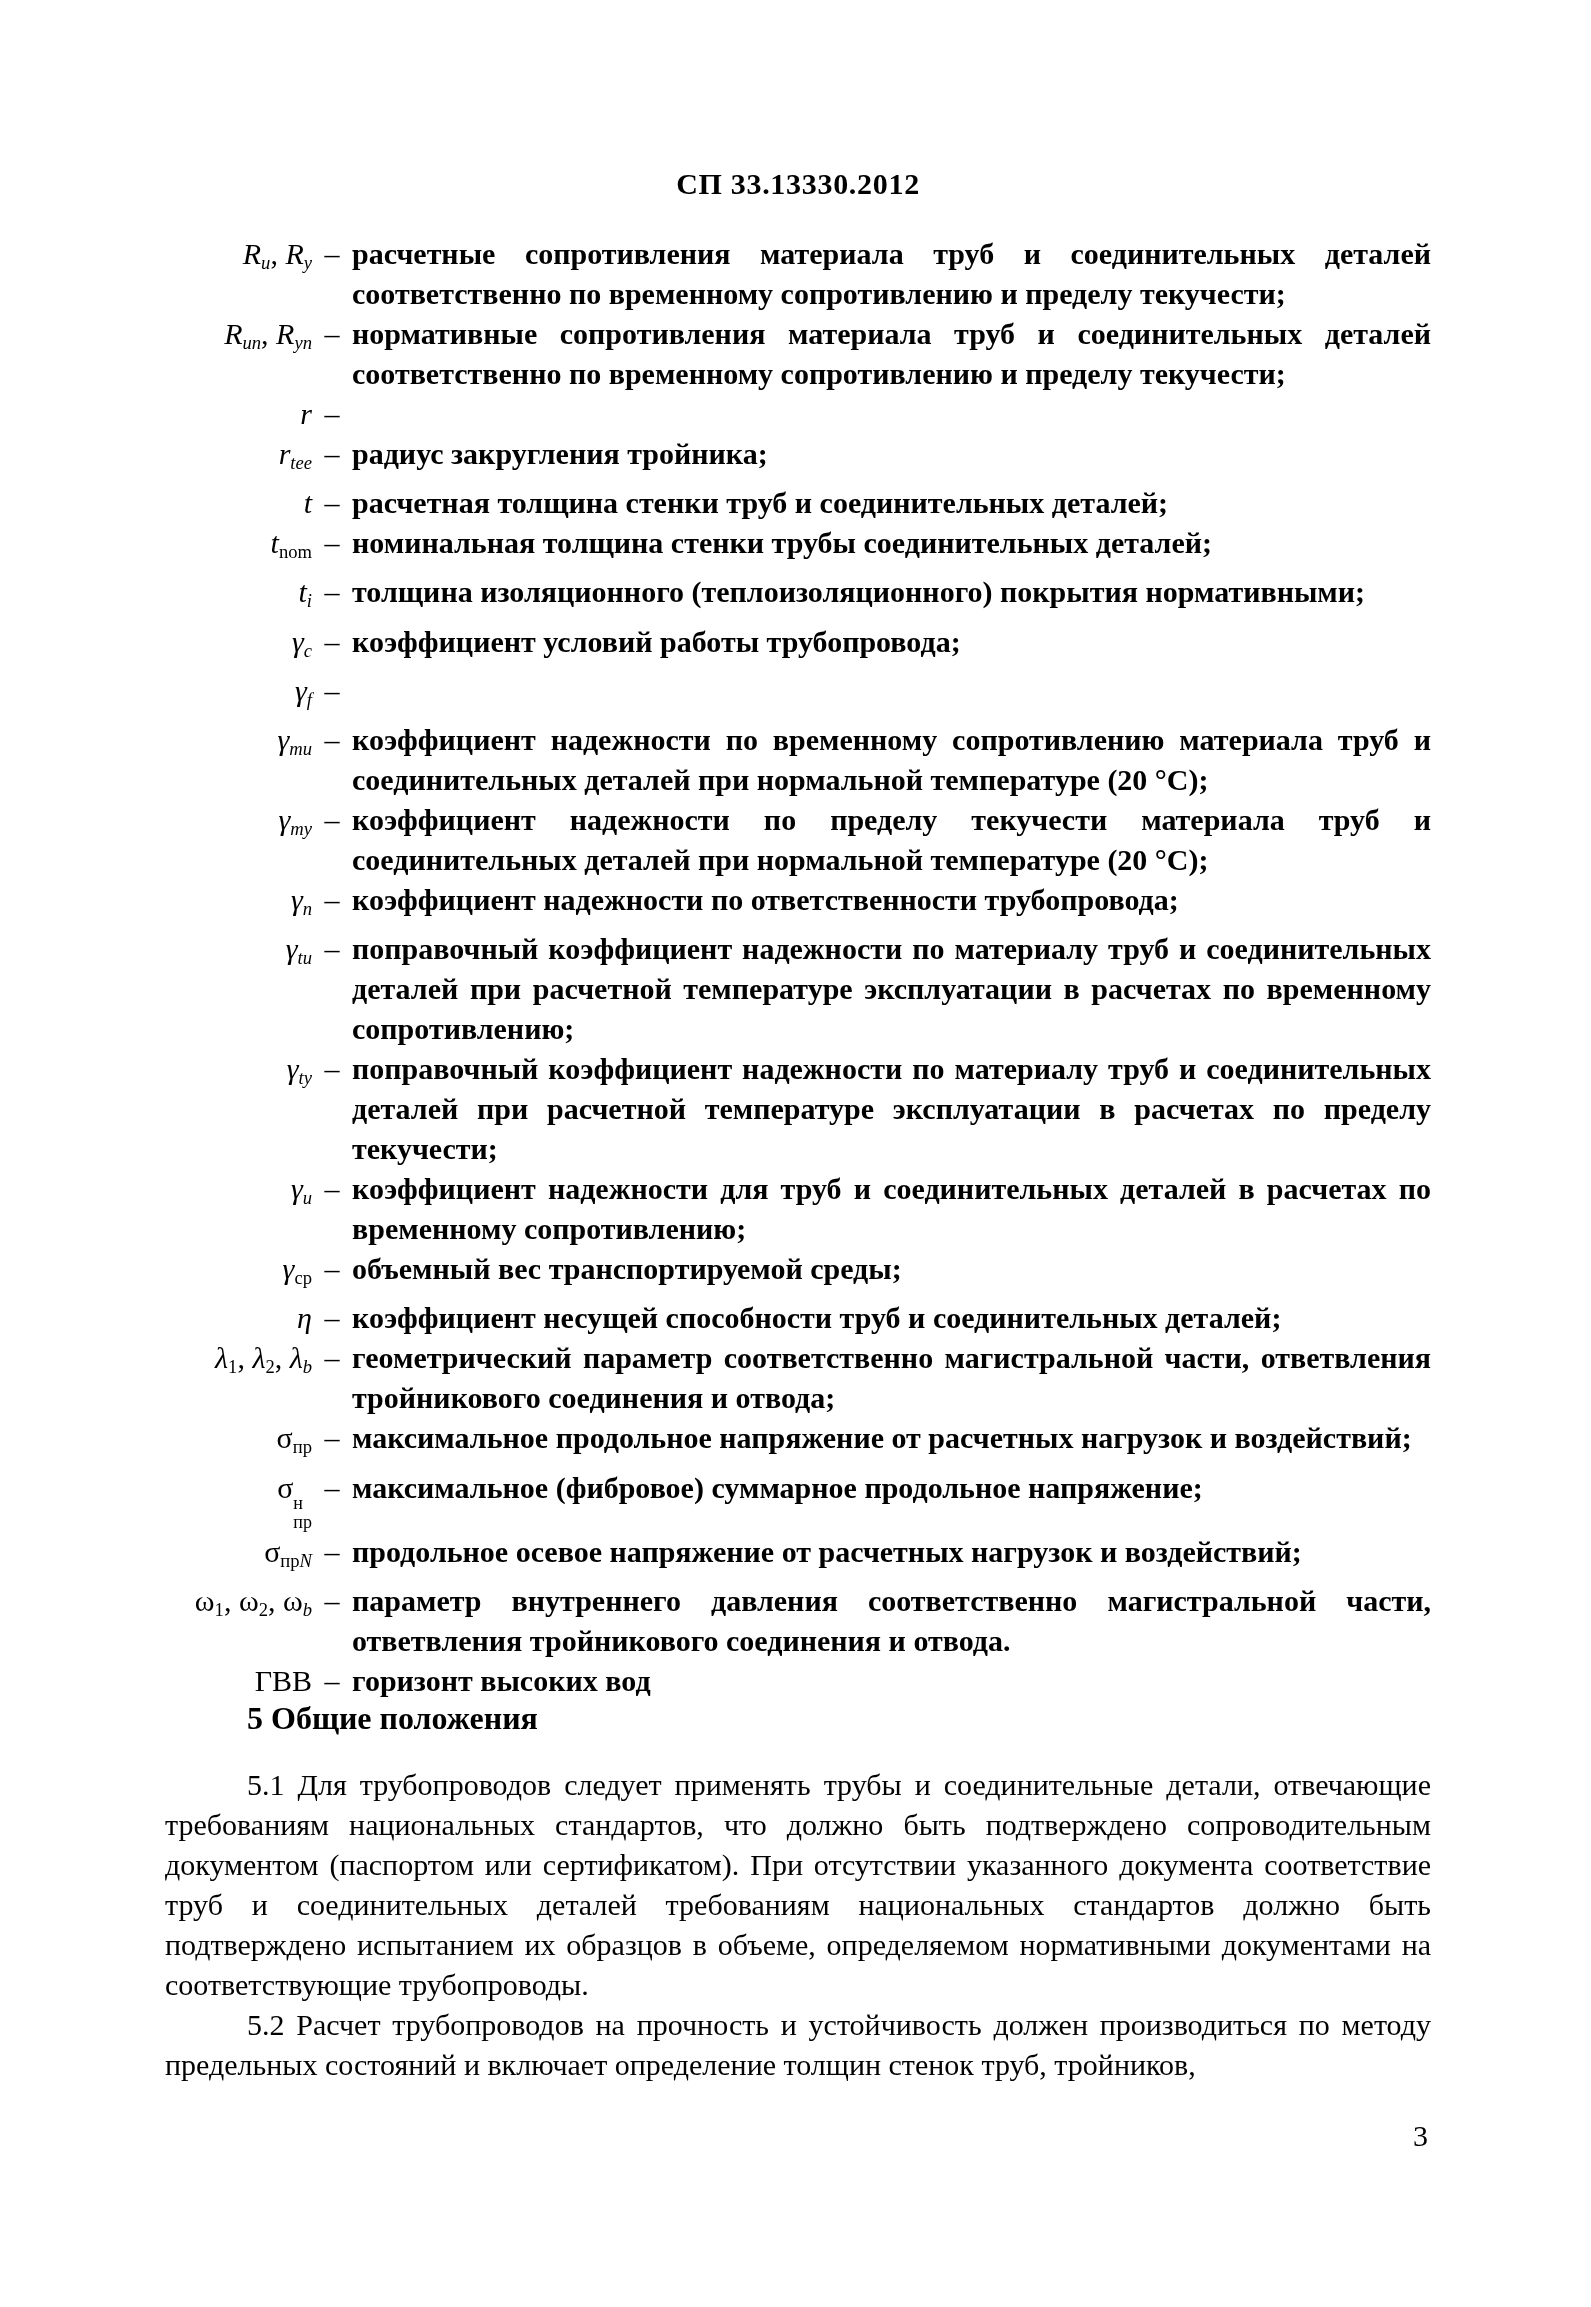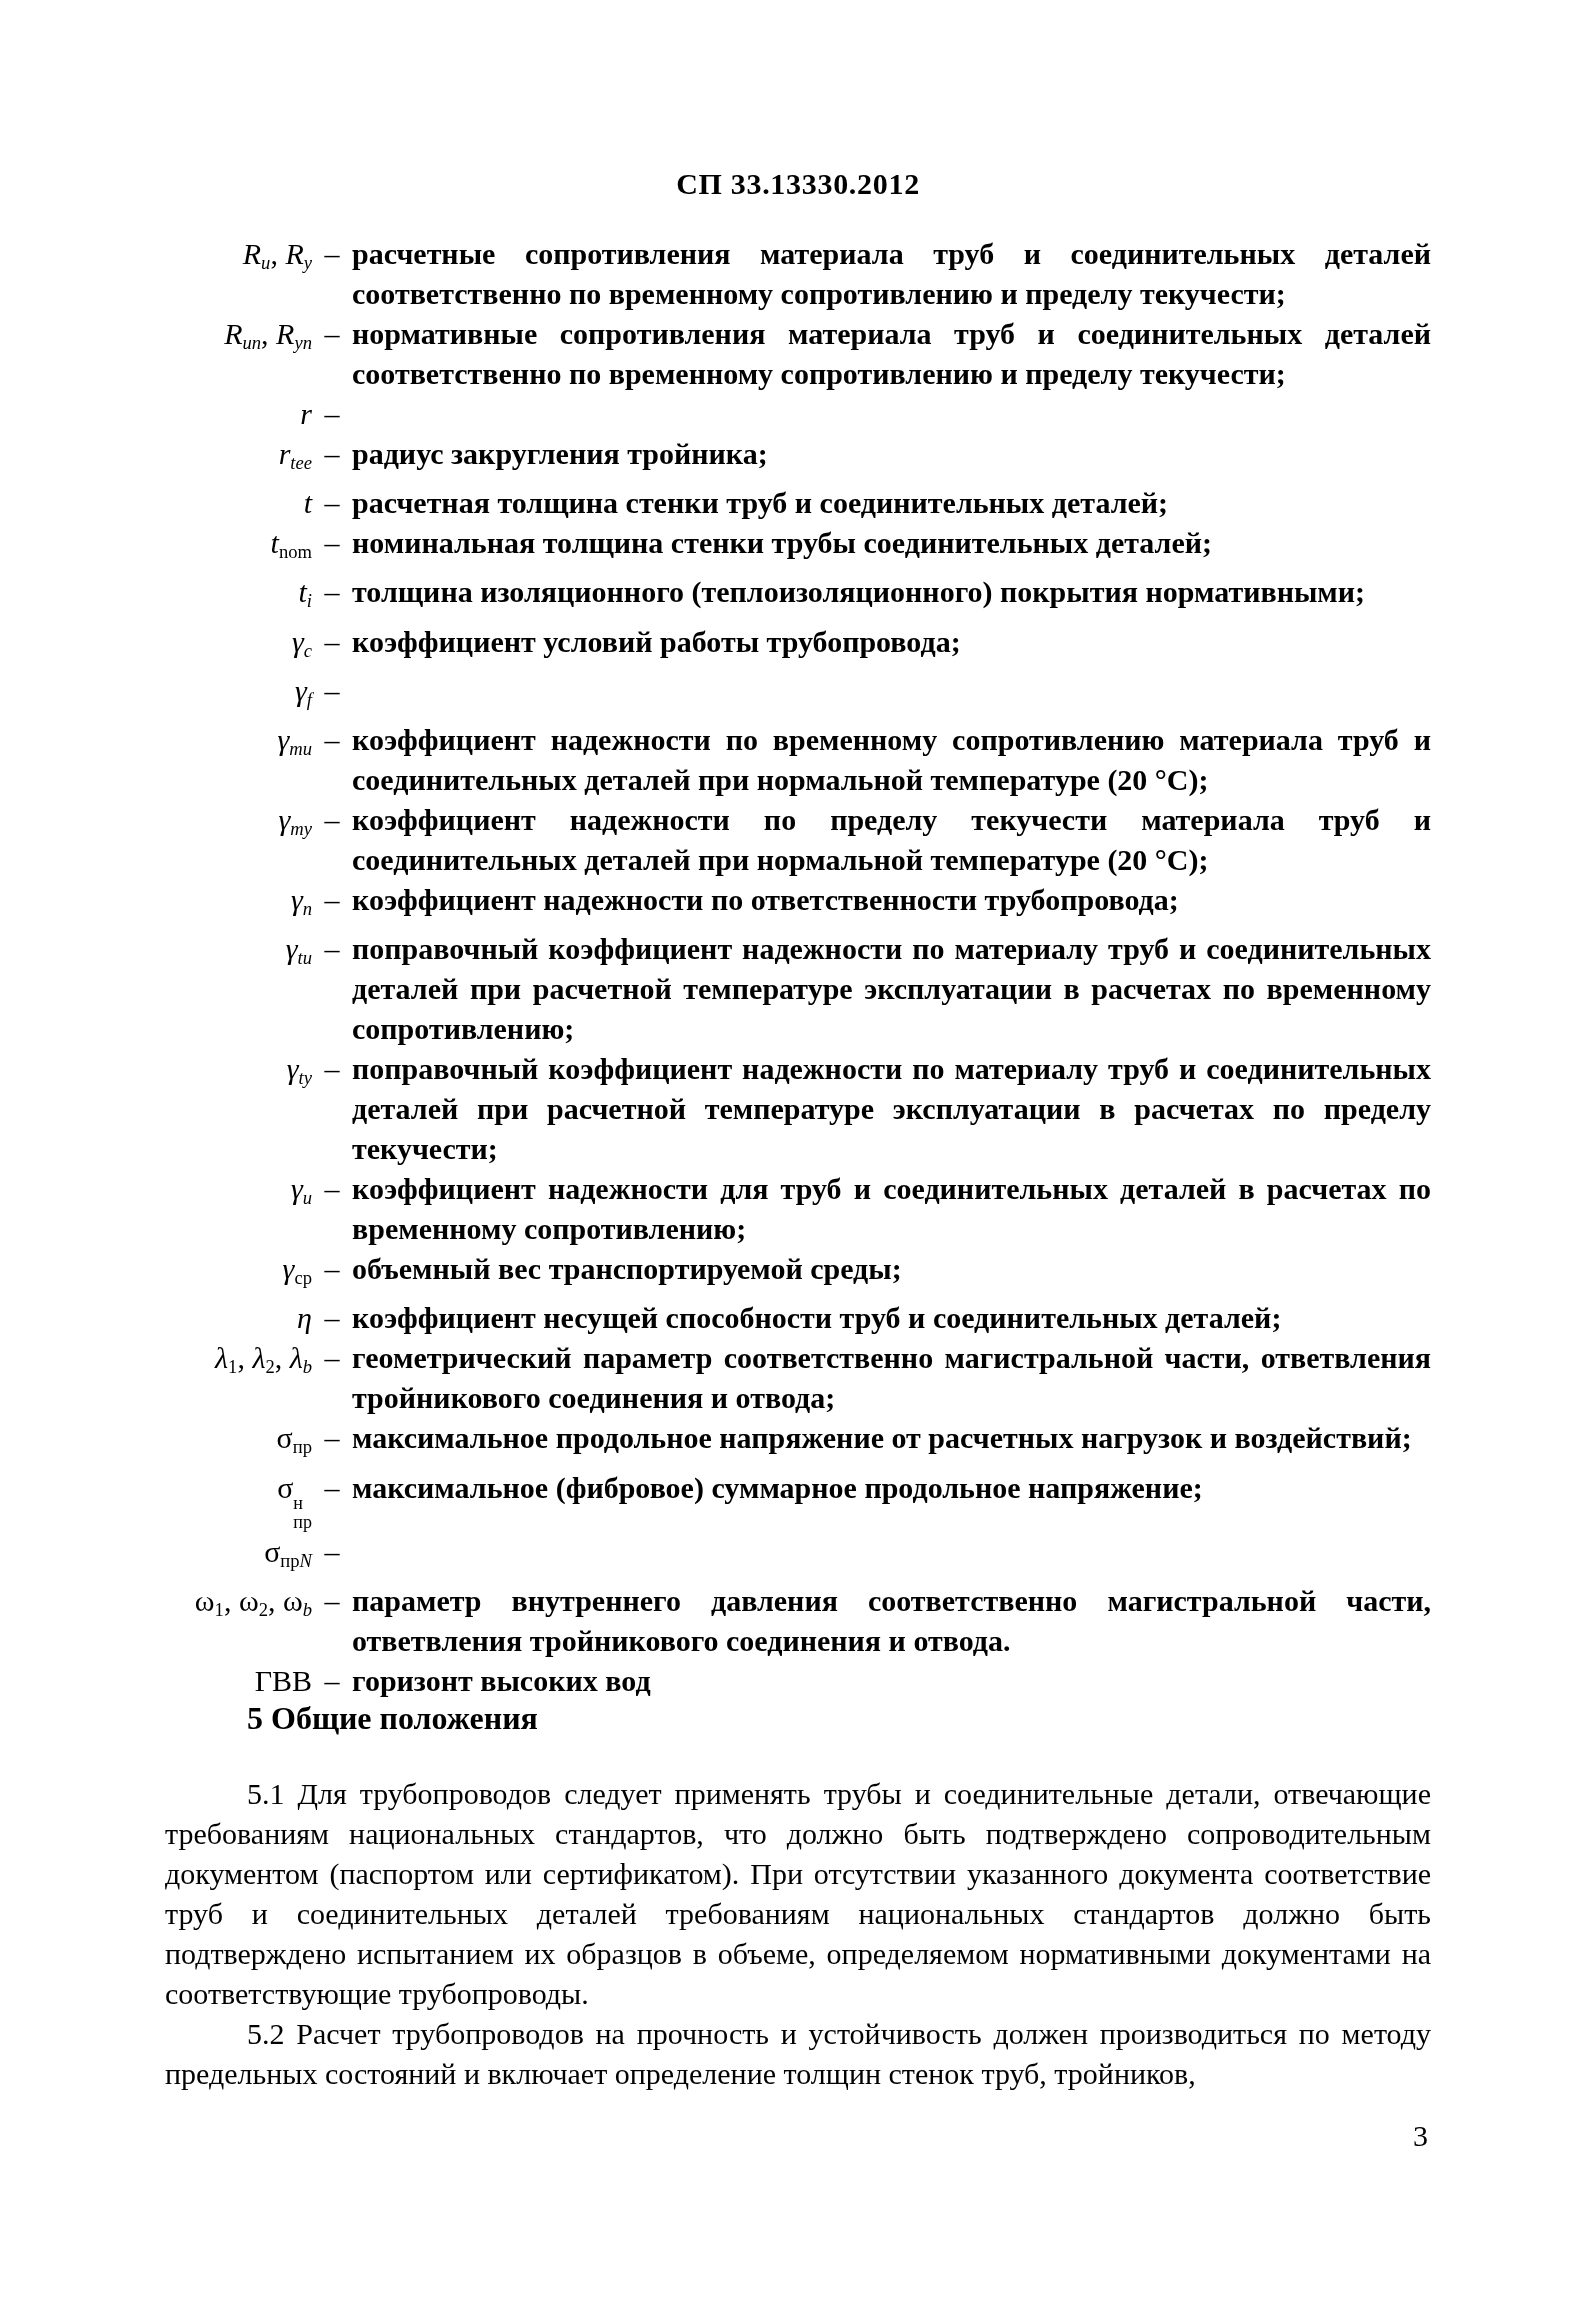--- a/index.html
+++ b/index.html
@@ -53,21 +53,21 @@
     font-size:0.60em;
     line-height:1.05;
     vertical-align:-0.62em;
   }
   .sec-title{
     padding-left:82px;
     font-size:32px;
     font-weight:bold;
     line-height:34px;
   }
-  .paras{margin-top:39px;}
+  .paras{margin-top:30px;}
   .para{
     font-size:30px;
     line-height:40px;
     text-align:justify;
     text-indent:82px;
   }
   .page-num{
     position:absolute;
     right:163px;
     bottom:156px;
@@ -180,20 +180,21 @@
         <span class="sym"><span>σ</span><span class="stack">
             <span>н</span>
             <span>пр</span>
           </span></span>
         <span class="dash">–</span>
         <span class="desc">максимальное (фибровое) суммарное продольное напряжение;</span>
       </div>
       <div class="def-row">
         <span class="sym"><span>σ</span><span class="sb">пр</span><span class="sb it">N</span></span>
         <span class="dash">–</span>
+        <span class="desc">продольное осевое напряжение от расчетных нагрузок и воздействий;</span>
       </div>
       <div class="def-row">
         <span class="sym"><span>ω</span><span class="sb">1</span><span>, </span><span>ω</span><span class="sb">2</span><span>, </span><span>ω</span><span class="sb it">b</span></span>
         <span class="dash">–</span>
         <span class="desc">параметр внутреннего давления соответственно магистральной части, ответвления тройникового соединения и отвода.</span>
       </div>
       <div class="def-row">
         <span class="sym"><span>ГВВ</span></span>
         <span class="dash">–</span>
         <span class="desc">горизонт высоких вод</span>

